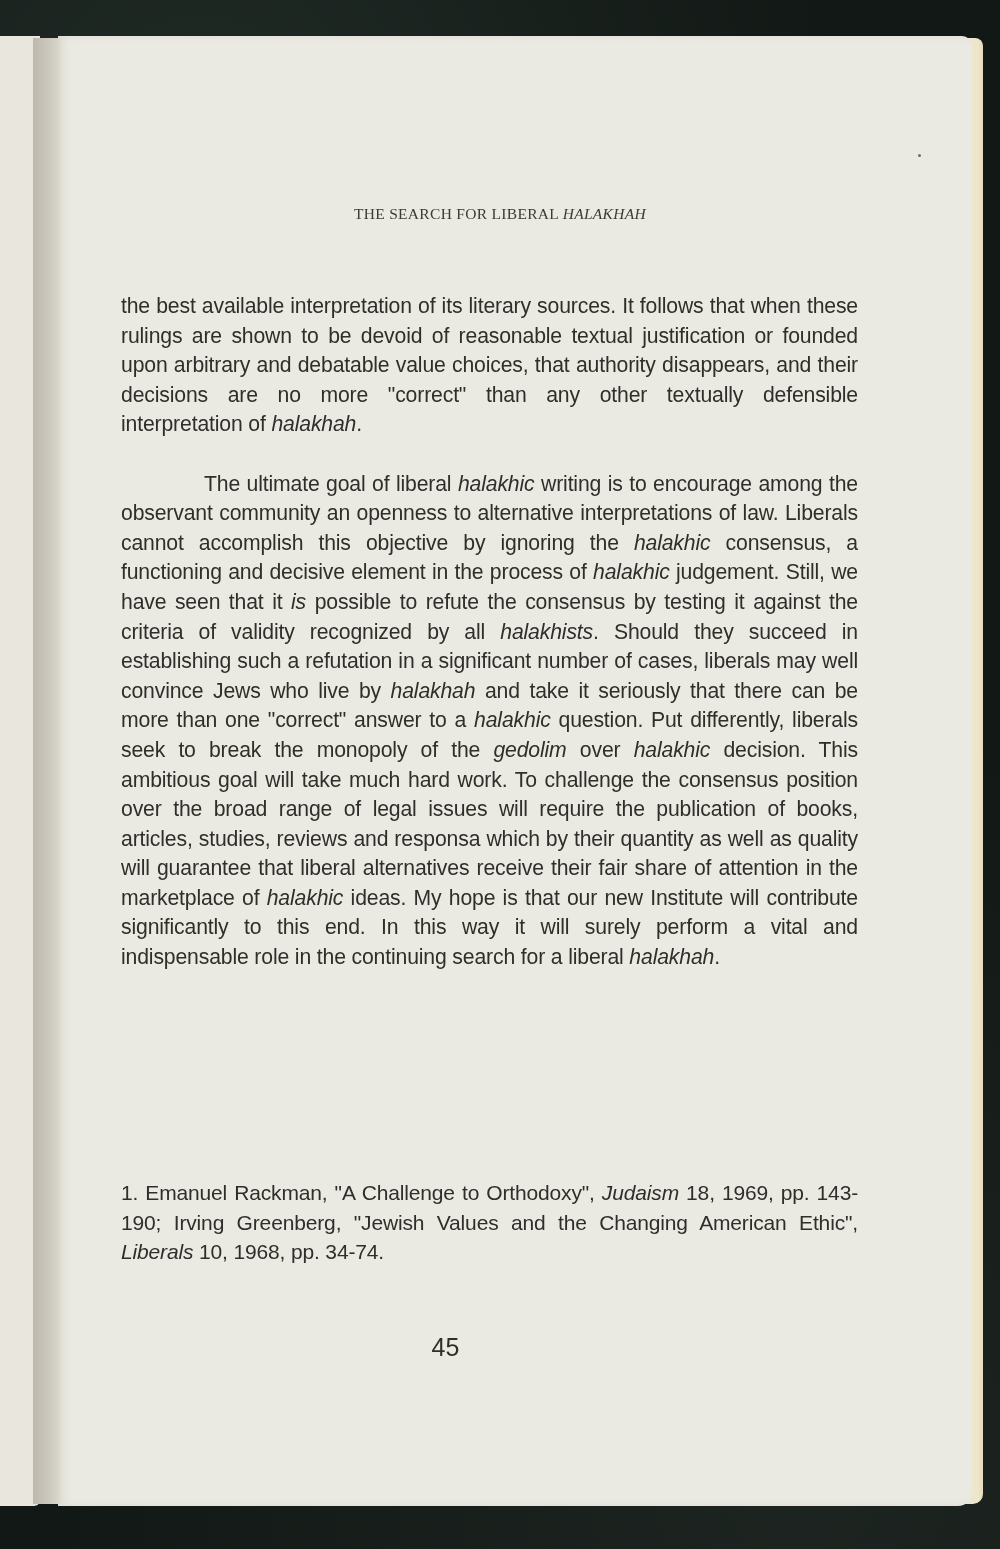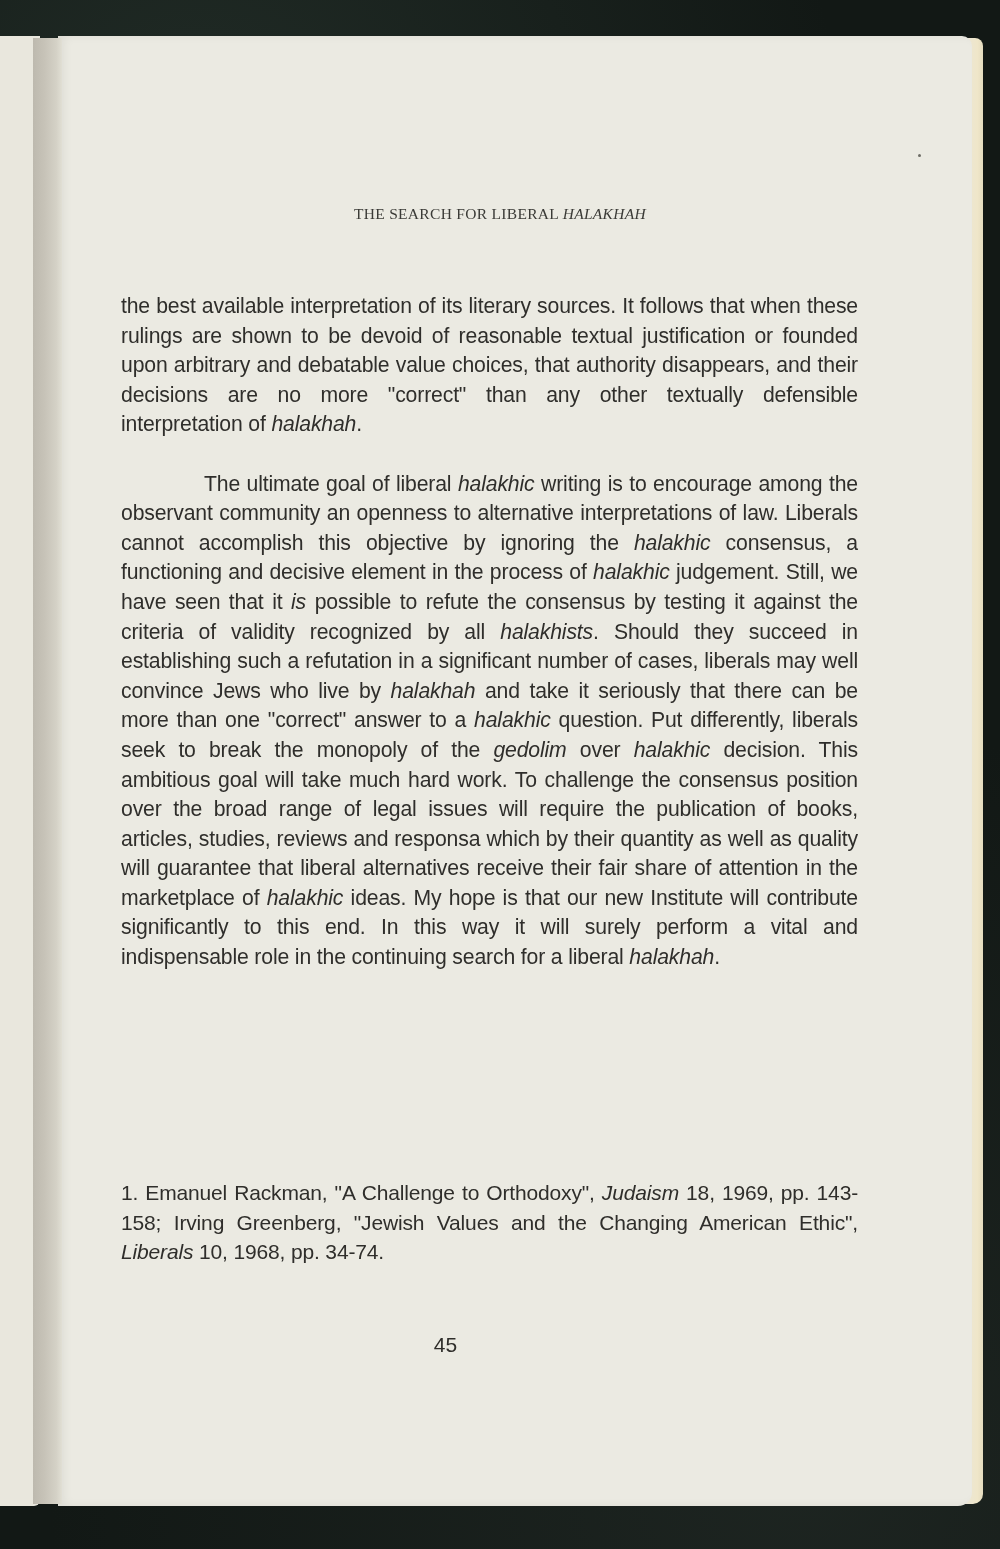--- a/index.html
+++ b/index.html
@@ -53,21 +53,21 @@
   .footnote {
     position:absolute; left:121px; top:1178px; width:737px;
     font-family:"Liberation Sans", "DejaVu Sans", sans-serif;
     font-size:21px; line-height:29.5px; color:#2f2e2b;
     text-align:justify; letter-spacing:-0.15px;
   }
   .footnote i { }
   .page-number {
     position:absolute; left:0; width:891px; top:1333px; text-align:center;
     font-family:"Liberation Sans", "DejaVu Sans", sans-serif;
-    font-size:21px; color:#2f2e2b;
+    font-size:25px; color:#2f2e2b;
   }
   .bleed {
     position:absolute; color:rgba(60,60,55,0.07);
     font-family:"Liberation Serif", serif; font-size:20px; line-height:29px;
     pointer-events:none; transform:scaleX(-1);
   }
   .speck { position:absolute; width:3px; height:3px; border-radius:50%; background:#6d6d66; }
 </style>
 </head>
 <body>
@@ -85,16 +85,16 @@
 <div class="running-head">
   <span>THE SEARCH FOR LIBERAL </span><i>HALAKHAH</i>
 </div>
 
 <div class="body-text" id="body-text">
     <p class=""><span>the best available interpretation of its literary sources.  It follows that when these rulings are shown to be devoid of reasonable textual justification or founded upon arbitrary and debatable value choices, that authority disappears, and their decisions are no more "correct" than any other textually defensible interpretation of </span><i>halakhah</i><span>.</span></p>
     <p class="indent"><span>The ultimate goal of liberal </span><i>halakhic</i><span> writing is to encourage among the observant community an openness to alternative interpretations of law.  Liberals cannot accomplish this objective by ignoring the </span><i>halakhic</i><span> consensus, a functioning and decisive element in the process of </span><i>halakhic</i><span> judgement.  Still, we have seen that it </span><i>is</i><span> possible to refute the consensus by testing it against the criteria of validity recognized by all </span><i>halakhists</i><span>.  Should they succeed in establishing such a refutation in a significant number of cases, liberals may well convince Jews who live by </span><i>halakhah</i><span> and take it seriously that there can be more than one "correct" answer to a </span><i>halakhic</i><span> question.  Put differently, liberals seek to break the monopoly of the </span><i>gedolim</i><span> over </span><i>halakhic</i><span> decision.  This ambitious goal will take much hard work.  To challenge the consensus position over the broad range of legal issues will require the publication of books, articles, studies, reviews and responsa which by their quantity as well as quality will guarantee that liberal alternatives receive their fair share of attention in the marketplace of </span><i>halakhic</i><span> ideas.  My hope is that our new Institute will contribute significantly to this end. In this way it will surely perform a vital and indispensable role in the continuing search for a liberal </span><i>halakhah</i><span>.</span></p>
   </div>
 
 <div class="footnote" id="footnotes">
-    <p style="margin: 0px;"><span>1.  Emanuel Rackman, "A Challenge to Orthodoxy", </span><i>Judaism</i><span> 18, 1969, pp. 143-158; Irving Greenberg, "Jewish Values and the Changing American Ethic", </span><i>Liberals</i><span> 10, 1968, pp. 34-74.</span></p>
+    <p style="margin: 0px;"><span>1.  Emanuel Rackman, "A Challenge to Orthodoxy", </span><i>Judaism</i><span> 18, 1969, pp. 143-190; Irving Greenberg, "Jewish Values and the Changing American Ethic", </span><i>Liberals</i><span> 10, 1968, pp. 34-74.</span></p>
   </div>
 
 <div class="page-number">45</div>
 
 </body></html>

